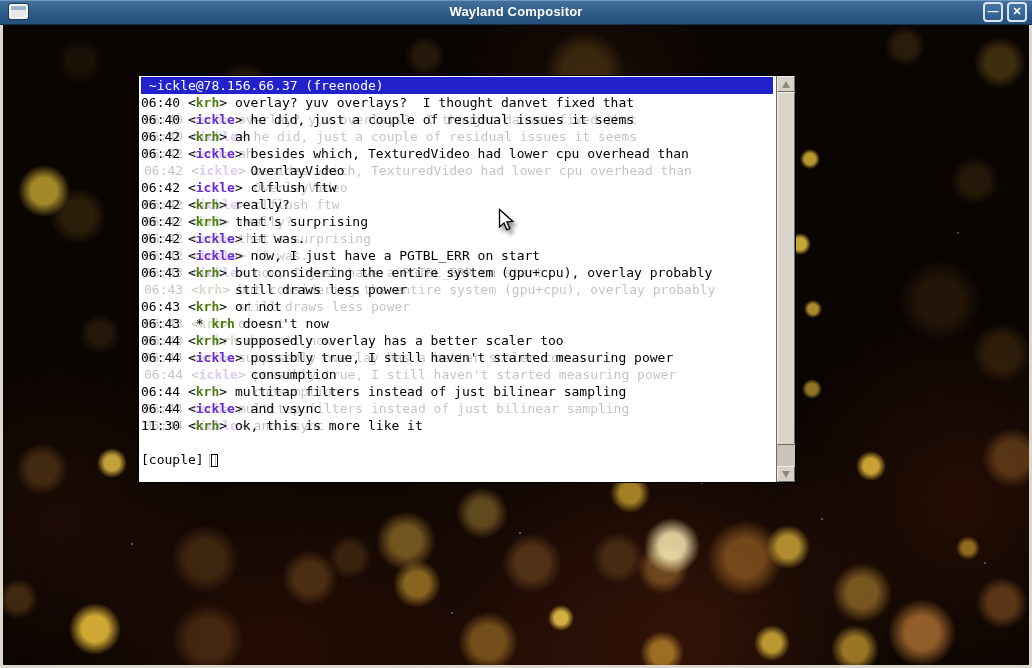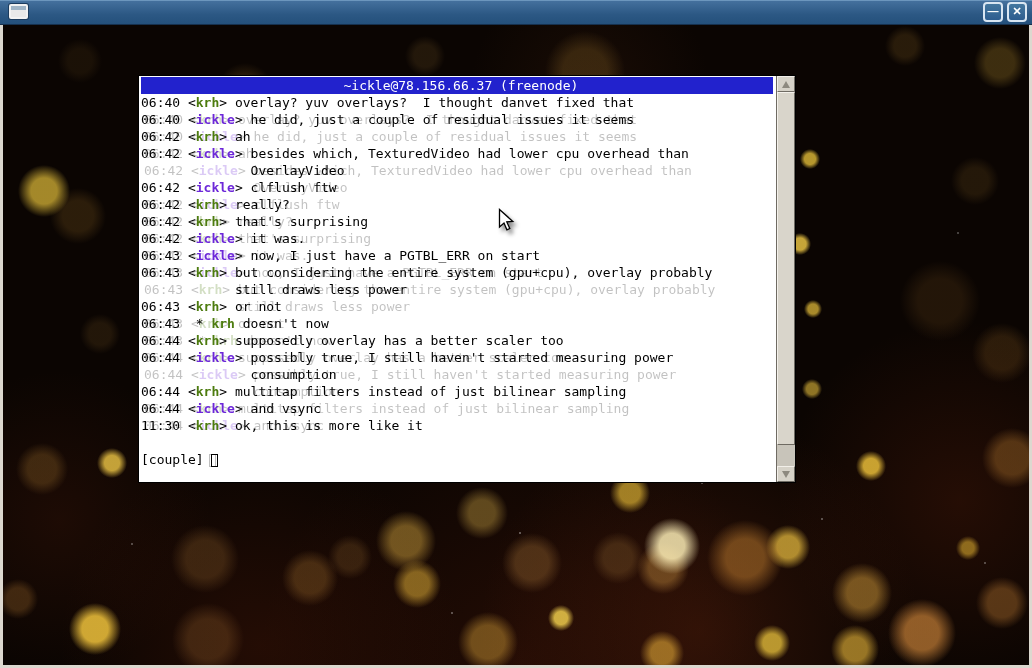--- a/index.html
+++ b/index.html
@@ -107,21 +107,21 @@
       radial-gradient(circle 120px at 587px 66px, rgba(70,35,15,.25), transparent 100%);
   }
   
   .terminal{
     position:absolute;left:138px;top:75px;width:658px;height:408px;
     box-sizing:border-box;border:1px solid #000;background:#ffffff;
     font-family:"DejaVu Sans Mono", monospace;font-size:13px;line-height:17px;color:#000;
   }
   .blue-bar{
     position:absolute;left:2px;width:632px;height:17px;
-    background:#2222cd;color:#fff;white-space:pre;overflow:hidden;text-align:center;
+    background:#2222cd;color:#fff;white-space:pre;overflow:hidden;
   }
   .topic-bar{top:1px;}
   .status-bar{top:358px;}
   .chat-wrap{position:absolute;left:2px;top:18px;width:634px;height:340px;overflow:hidden;}
   .rows{position:absolute;left:0;top:0;white-space:pre;}
   .ghost{left:3px;top:17px;opacity:.24;pointer-events:none;}
   .row{height:17px;white-space:pre;}
   .seg-t{color:#000;}
   .seg-kn{color:#4d7c0f;font-weight:bold;}
   .seg-in{color:#6d28d9;font-weight:bold;}
@@ -155,20 +155,21 @@
     border:1px solid;border-color:#f4f1eb #6e6a62 #6e6a62 #f4f1eb;box-sizing:border-box;
   }
   
   .mouse-cursor{position:absolute;left:494px;top:208px;filter:drop-shadow(3px 4px 2px rgba(0,0,0,.45));}
 </style>
 </head>
 <body>
 
 <div class="titlebar">
   <div class="win-icon"></div>
+  <div class="title-text">Wayland Compositor</div>
   <div class="tb-btn tb-min"><span>—</span></div>
   <div class="tb-btn tb-close"><span>✕</span></div>
 </div>
 
 <div class="desktop"></div>
 
 <div class="terminal">
   <div class="blue-bar topic-bar"> ~ickle@78.156.66.37 (freenode)</div>
 
   <div class="chat-wrap">

